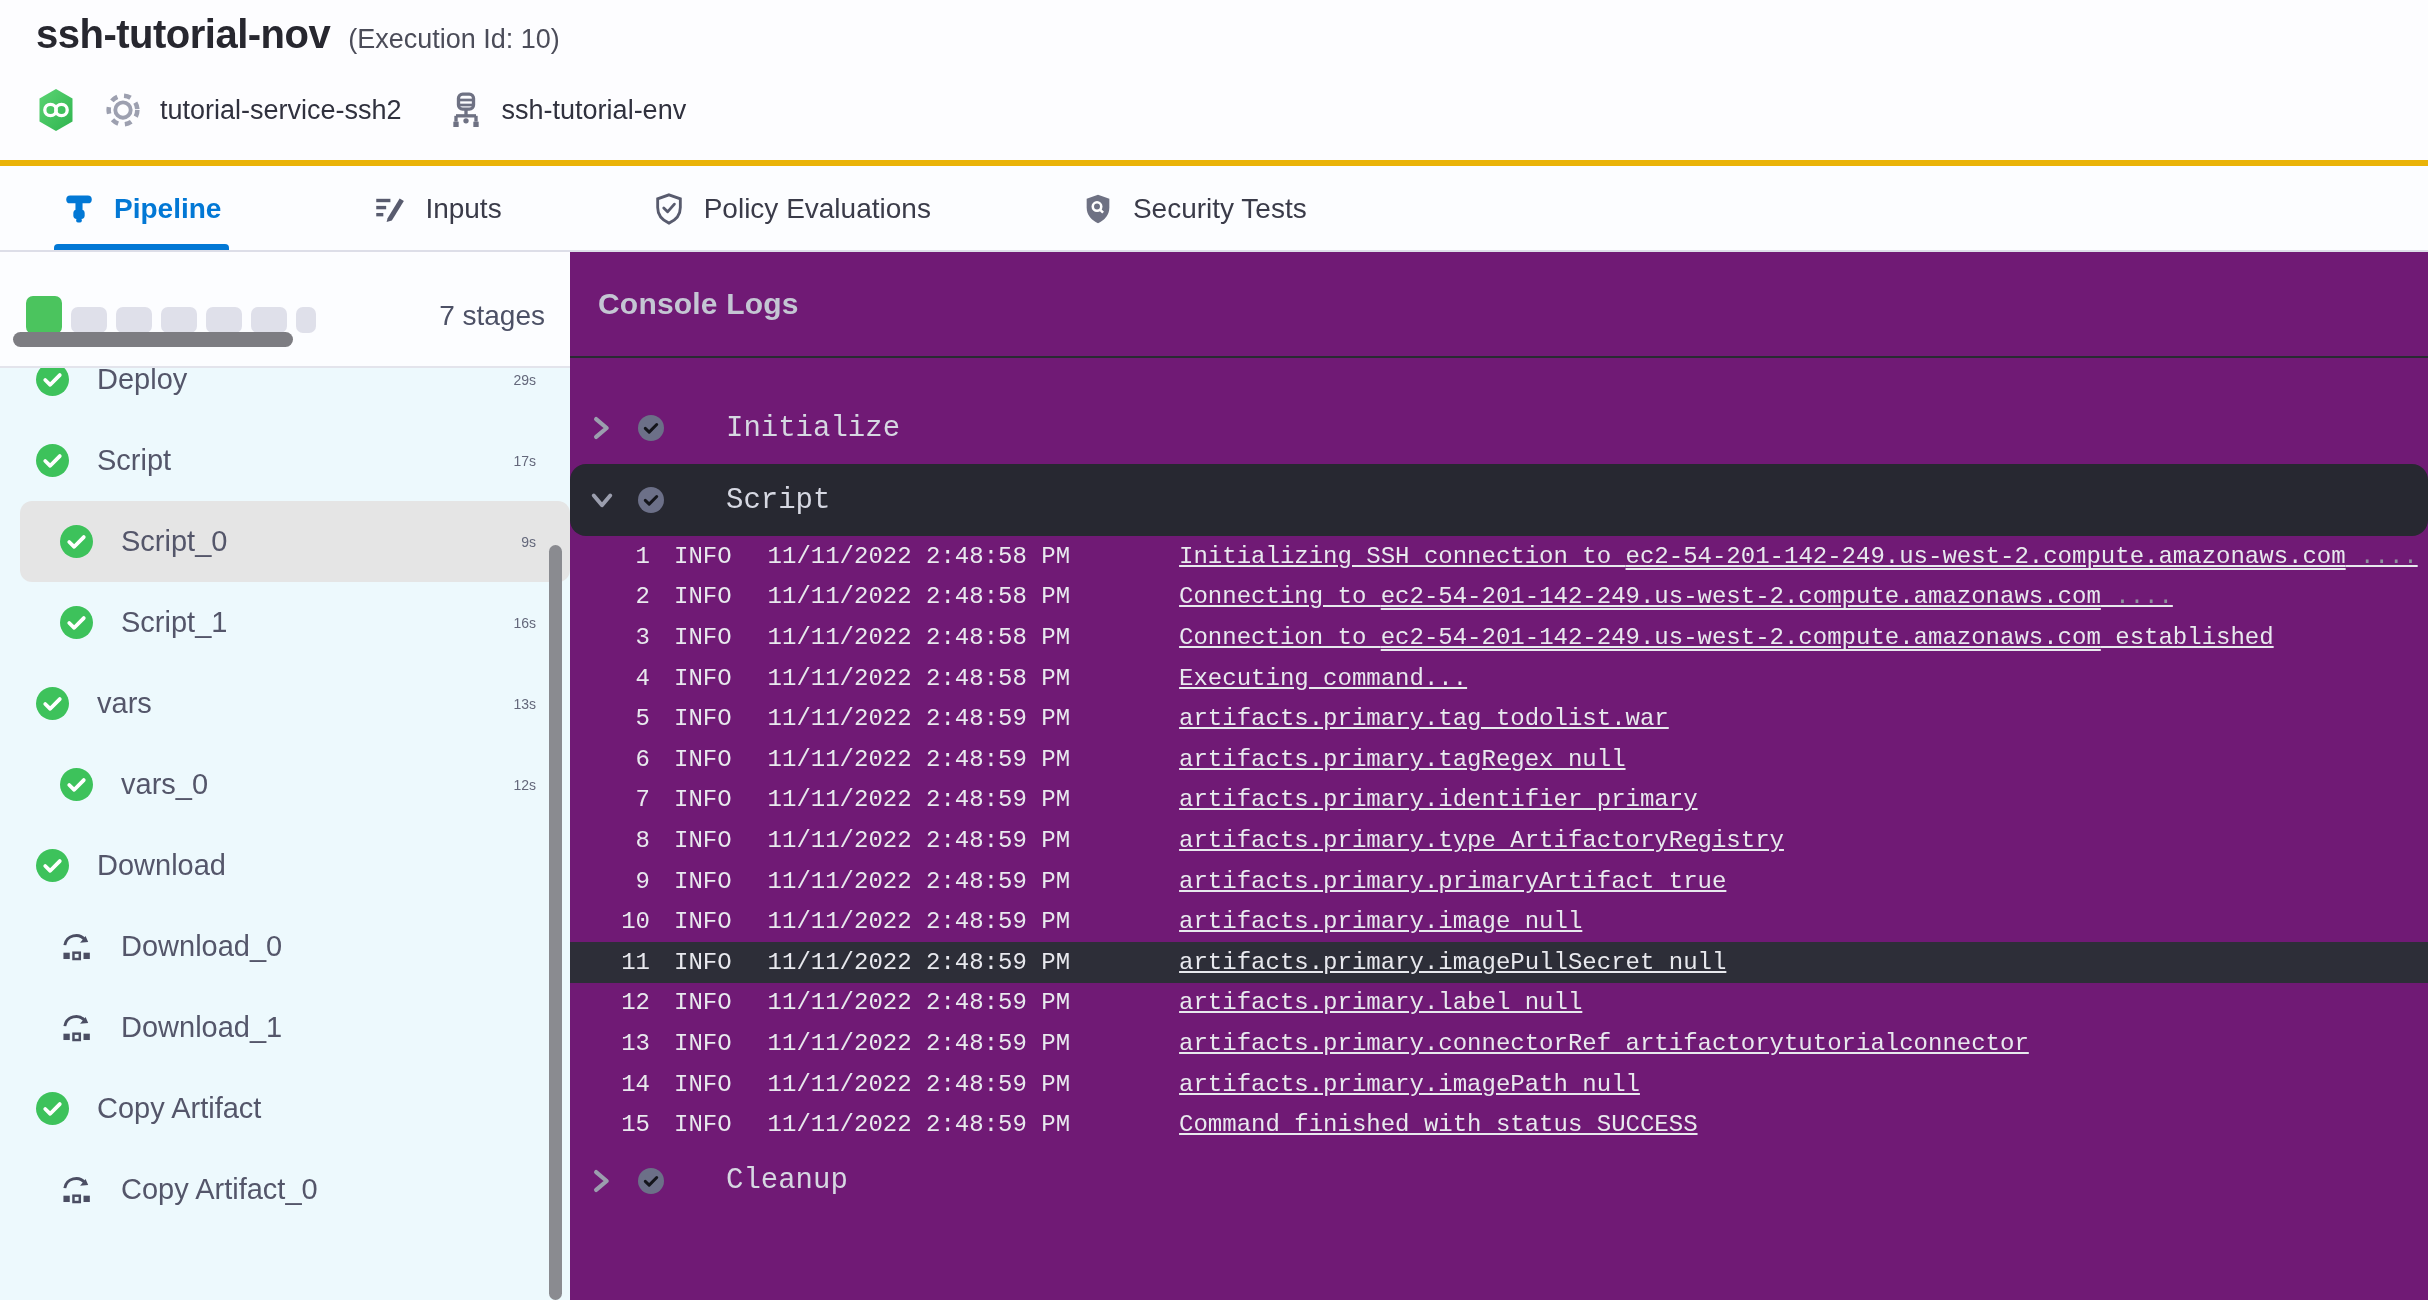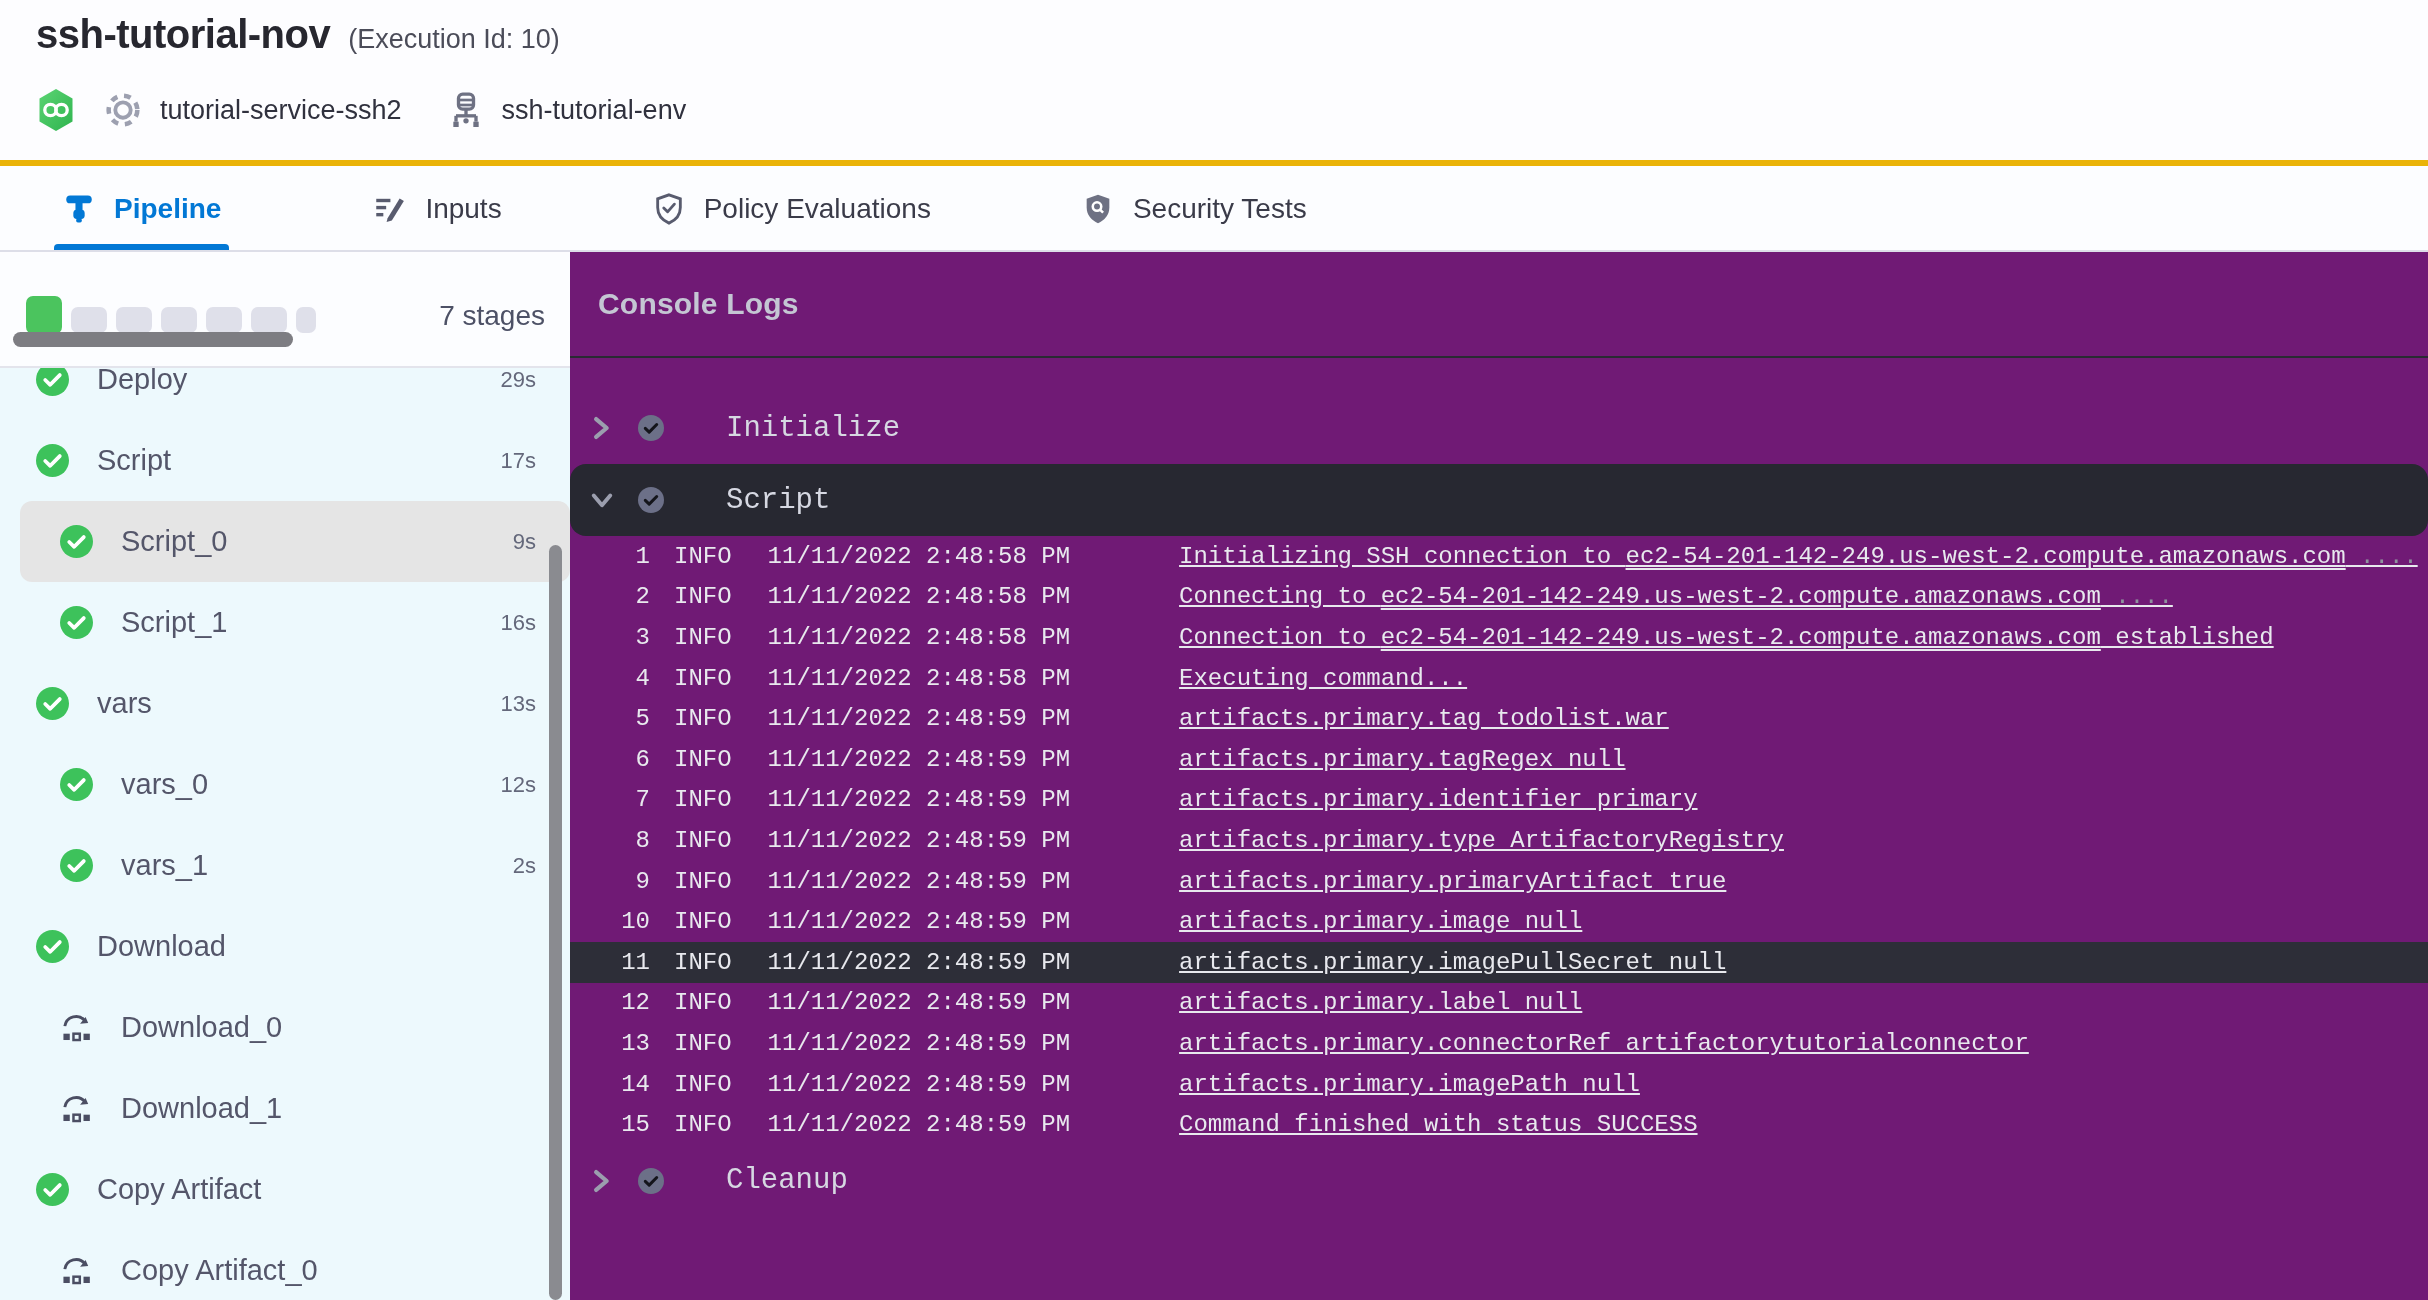--- a/index.html
+++ b/index.html
@@ -29,21 +29,21 @@
   
   #sidebar { position:absolute; left:0; top:254px; width:570px; height:1046px;
     background:#EDF9FD; overflow:hidden; }
   #stage-list { position:absolute; left:0; top:85px; width:570px; z-index:1; }
   .stage-row { height:81px; margin-left:20px; display:flex; align-items:center;
     padding-left:16px; cursor:pointer; }
   .stage-row.indent { padding-left:40px; }
   .stage-row.selected { background:#e5e5e5; border-radius:12px; }
   .stage-icon { width:33px; height:33px; flex:0 0 auto; display:flex; align-items:center; }
   .stage-label { font-size:29px; color:#54566A; margin-left:28px; }
-  .stage-duration { margin-left:auto; margin-right:34px; font-size:22px; color:#64687B; }
+  .stage-duration { margin-left:auto; margin-right:34px; font-size:14px; color:#64687B; }
 
   #progress-block { position:absolute; left:0; top:0; width:570px; height:114px;
     background:#FCFDFF; border-bottom:2px solid #E3E4EC; z-index:2; }
   #segments { position:absolute; left:26px; top:42px; display:flex; gap:9px; align-items:flex-start; }
   .seg { width:36px; height:26px; margin-top:11px; border-radius:7px; background:#DFE0EA; }
   .seg.done { background:#4BC45E; height:38px; margin-top:0; }
   .seg.cut { width:20px; }
   #h-scrollbar { position:absolute; left:13px; top:78px; width:280px; height:15px;
     border-radius:8px; background:#7D7D82; z-index:3; cursor:pointer; }
   #stages-count { position:absolute; right:25px; top:46px; font-size:28px; color:#4D5166; }
@@ -225,30 +225,20 @@
       <div class="stage-row indent">
         <span class="stage-icon">
           <svg width="33" height="33" viewBox="0 0 20 20">
             <circle cx="10" cy="10" r="10" fill="#3DC25B"></circle>
             <path d="M5.6 10.3 L8.6 13.2 L14.4 7.3" fill="none" stroke="#fff" stroke-width="2.3" stroke-linecap="round" stroke-linejoin="round"></path>
           </svg>
         </span>
         <span class="stage-label">vars_0</span>
         <span class="stage-duration">12s</span>
       </div>
-      <div class="stage-row indent">
-        <span class="stage-icon">
-          <svg width="33" height="33" viewBox="0 0 20 20">
-            <circle cx="10" cy="10" r="10" fill="#3DC25B"></circle>
-            <path d="M5.6 10.3 L8.6 13.2 L14.4 7.3" fill="none" stroke="#fff" stroke-width="2.3" stroke-linecap="round" stroke-linejoin="round"></path>
-          </svg>
-        </span>
-        <span class="stage-label">vars_1</span>
-        <span class="stage-duration">2s</span>
-      </div>
       <div class="stage-row">
         <span class="stage-icon">
           <svg width="33" height="33" viewBox="0 0 20 20">
             <circle cx="10" cy="10" r="10" fill="#3DC25B"></circle>
             <path d="M5.6 10.3 L8.6 13.2 L14.4 7.3" fill="none" stroke="#fff" stroke-width="2.3" stroke-linecap="round" stroke-linejoin="round"></path>
           </svg>
         </span>
         <span class="stage-label">Download</span>
         <span class="stage-duration"></span>
       </div>

